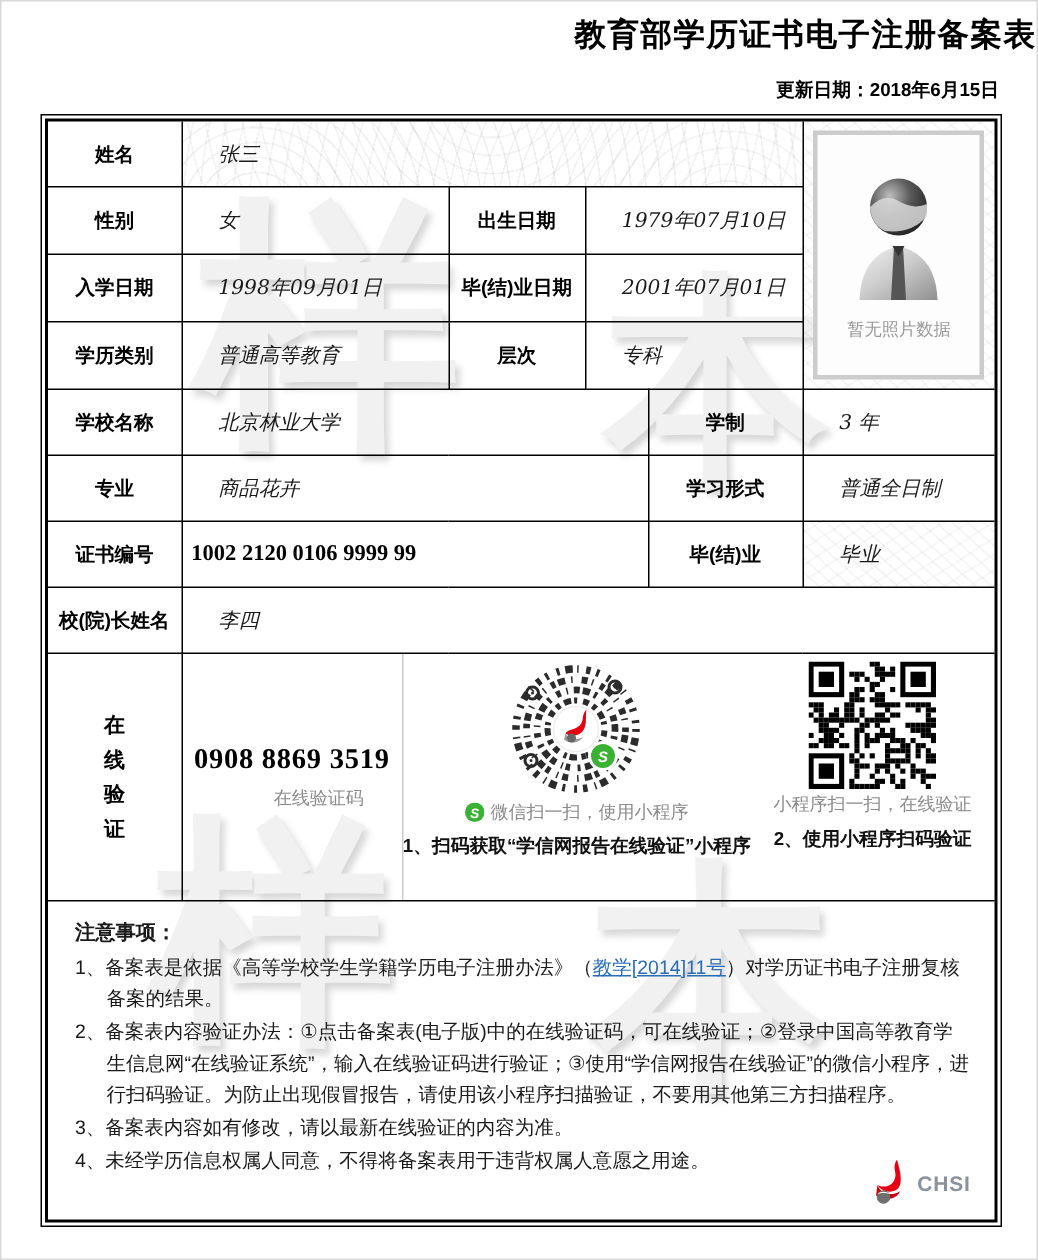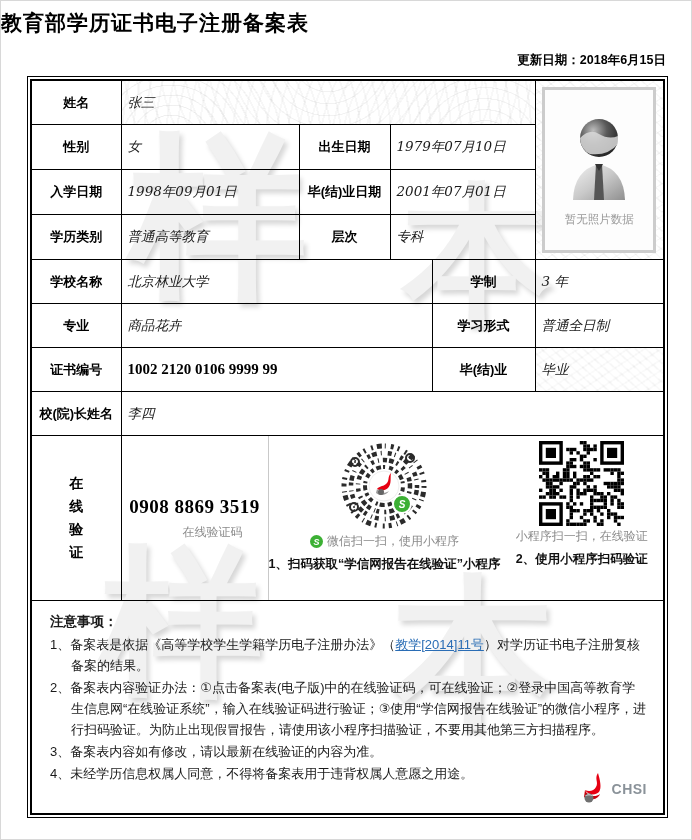--- a/index.html
+++ b/index.html
@@ -1,40 +1,40 @@
 <!DOCTYPE html>
 <html><head>
 <meta charset="utf-8">
 <style>
   html,body{margin:0;padding:0;background:#fff;}
   body{font-family:"Liberation Sans","DejaVu Sans",sans-serif;color:#111;}
   #page{position:relative;width:692px;height:840px;background:#fff;border:1px solid #d8d8d8;box-sizing:border-box;overflow:hidden;}
 
   
-  .doc-title{position:absolute;top:8px;left:0;width:100%;text-align:left;font-size:21px;font-weight:bold;letter-spacing:1px;color:#000;}
+  .doc-title{position:absolute;top:8px;left:0;width:100%;text-align:right;font-size:21px;font-weight:bold;letter-spacing:1px;color:#000;}
   .update-date{position:absolute;top:51px;right:25px;font-size:12.5px;font-weight:bold;color:#000;}
 
   
   .wm{position:absolute;z-index:0;font-weight:bold;color:#f1f1f1;text-shadow:3px 4px 5px rgba(0,0,0,0.16),-1px -1px 1px #ffffff;pointer-events:none;line-height:1;}
   .wm1a{left:128px;top:128px;font-size:178px;}
   .wm1b{left:402px;top:178px;font-size:150px;}
   .wm2a{left:100px;top:540px;font-size:162px;}
   .wm2b{left:392px;top:570px;font-size:162px;}
 
   
   .frame-outer{position:absolute;left:26px;top:75px;width:641px;height:742px;border:1px solid #000;box-sizing:border-box;z-index:1;}
   .frame-inner{position:absolute;left:2px;top:2px;right:2px;bottom:2px;border:2px solid #000;box-sizing:border-box;}
 
   
   .tbl-wrap{border-bottom:1px solid #000;}
   table.main{border-collapse:collapse;border-style:hidden;table-layout:fixed;width:631px;}
   table.main td{border:1px solid #000;padding:0 6px;font-size:13px;box-sizing:border-box;overflow:hidden;}
   td.lbl{font-weight:bold;text-align:center;color:#000;padding:0 2px;margin-left:20px;}
   td.val{text-align:left;padding-left:9px;}
-  .kai{font-family:"DejaVu Serif","Liberation Serif",serif;font-style:italic;font-size:13.5px;color:#1a1a1a;}
+  .kai{font-family:"DejaVu Serif","Liberation Serif",serif;font-style:italic;font-size:13.5px;color:#1a1a1a;margin-left:18px;}
   .num-bold{font-family:"Liberation Serif","DejaVu Serif",serif;font-style:normal;font-weight:bold;font-size:15px;color:#000;}
 
   .pat-rings{background-image:
     repeating-radial-gradient(circle at 12% 150%, rgba(110,110,110,0.11) 0 1px, transparent 1px 10px),
     repeating-radial-gradient(circle at 50% -60%, rgba(110,110,110,0.09) 0 1px, transparent 1px 12px),
     repeating-radial-gradient(circle at 88% 170%, rgba(110,110,110,0.09) 0 1px, transparent 1px 11px);}
   .pat-scribble{background-image:
     repeating-linear-gradient(42deg, rgba(120,120,120,0.09) 0 1px, transparent 1px 7px),
     repeating-linear-gradient(-33deg, rgba(120,120,120,0.08) 0 1px, transparent 1px 9px);}
 

